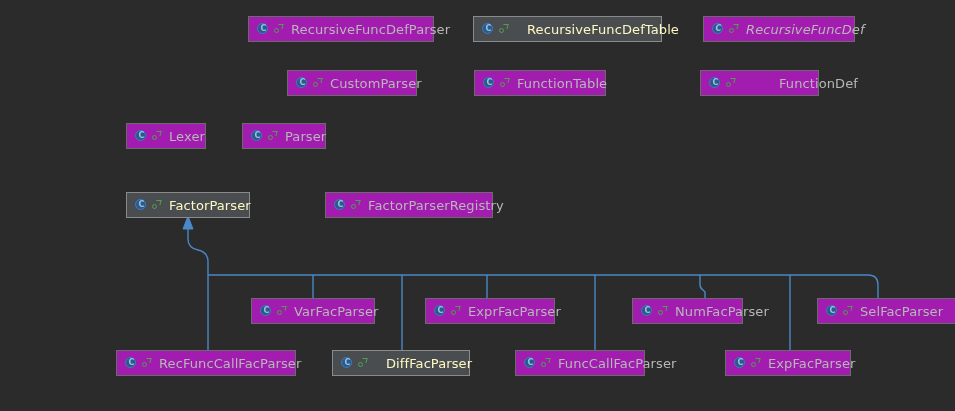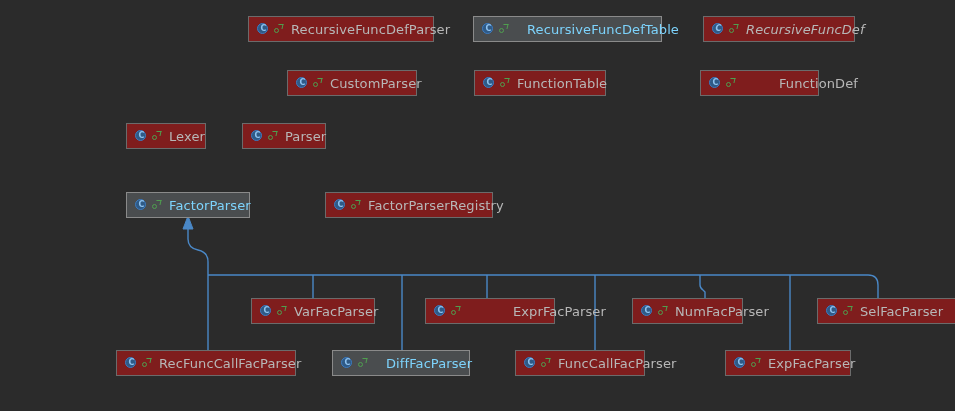--- a/index.html
+++ b/index.html
@@ -14,33 +14,33 @@
   svg#edges{position:absolute;left:0;top:0;width:955px;height:411px;pointer-events:none;}
 
   .node{
     position:absolute;
     box-sizing:border-box;
     display:flex;
     align-items:center;
     height:26px;
     padding:0 8px;
     border:1px solid #6b6b6b;
-    background:#7f1d1d;
+    background:#a21caf;
     color:#a9b7c6;
     font-size:13px;
     white-space:nowrap;
     z-index:5;
   }
   .node.selected{
     background:#4a4d4f;
     border-color:#8a8a8a;
   }
   .node .glyphs{display:flex;align-items:center;flex:0 0 auto;}
   .node .label{margin-left:7px;color:#b7b7b7;letter-spacing:.1px;}
-  .node.selected .label{color:#7dd3fc;}
+  .node.selected .label{color:#fef9c3;}
   .node.wide-gap .label{margin-left:18px;}
 
   .ico-class{
     width:13px;height:13px;flex:0 0 auto;
     display:inline-block;position:relative;
   }
   .ico-class::before{
     content:"";position:absolute;left:0;top:0;
     width:11px;height:11px;border-radius:50%;
     border:1.5px solid #3b7cc4;
@@ -166,21 +166,21 @@
         </span>
         <span class="label">FactorParserRegistry</span>
       </div>
       <div class="node" style="left: 251px; top: 298px; width: 124px;">
         <span class="glyphs">
           <span class="ico-class"></span>
           <span class="ico-pub"></span>
         </span>
         <span class="label">VarFacParser</span>
       </div>
-      <div class="node" style="left: 425px; top: 298px; width: 130px; gap: 45px;">
+      <div class="node" style="left: 425px; top: 298px; width: 130px;">
         <span class="glyphs">
           <span class="ico-class"></span>
           <span class="ico-pub"></span>
         </span>
         <span class="label">ExprFacParser</span>
       </div>
       <div class="node" style="left: 632px; top: 298px; width: 111px;">
         <span class="glyphs">
           <span class="ico-class"></span>
           <span class="ico-pub"></span>

